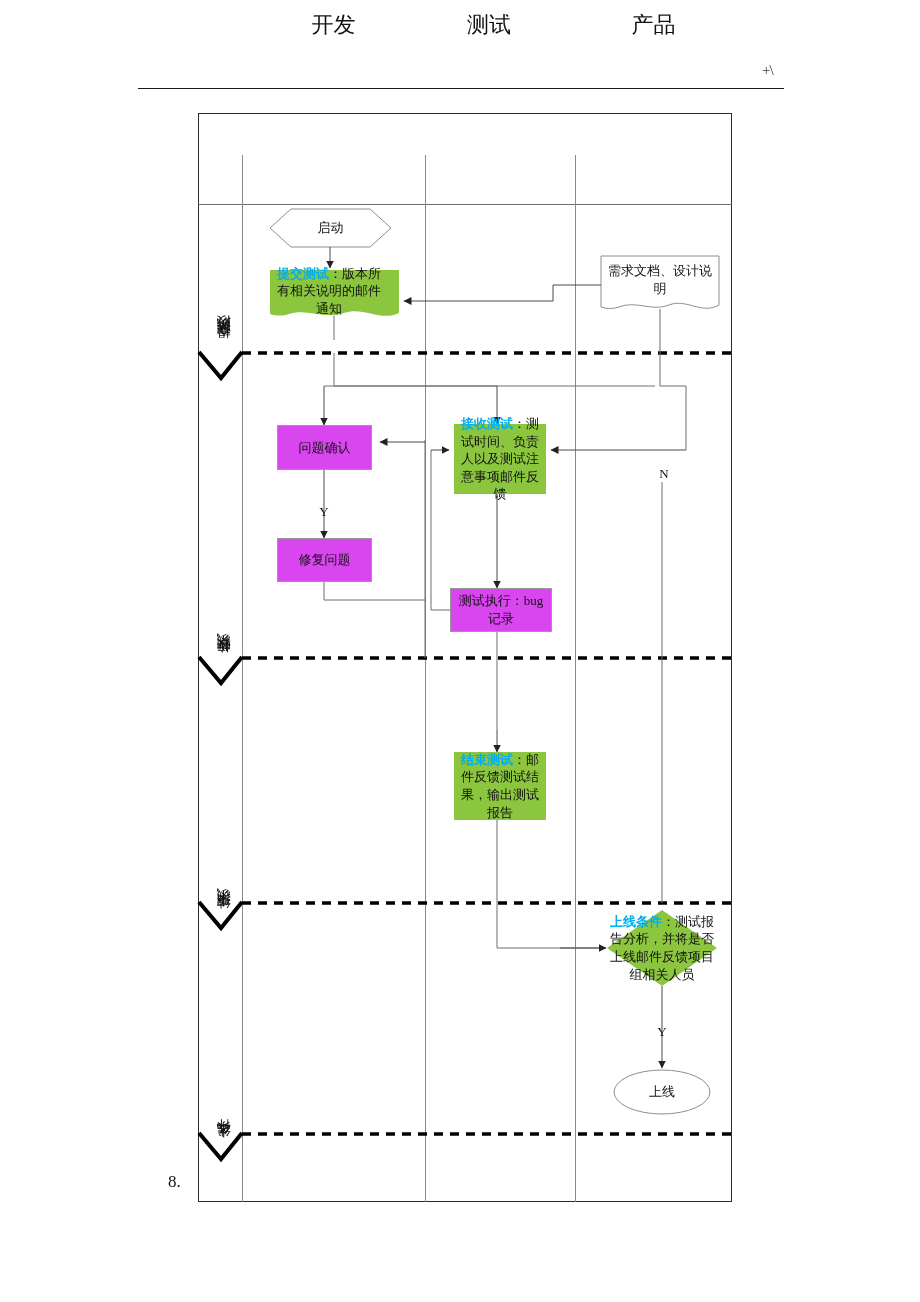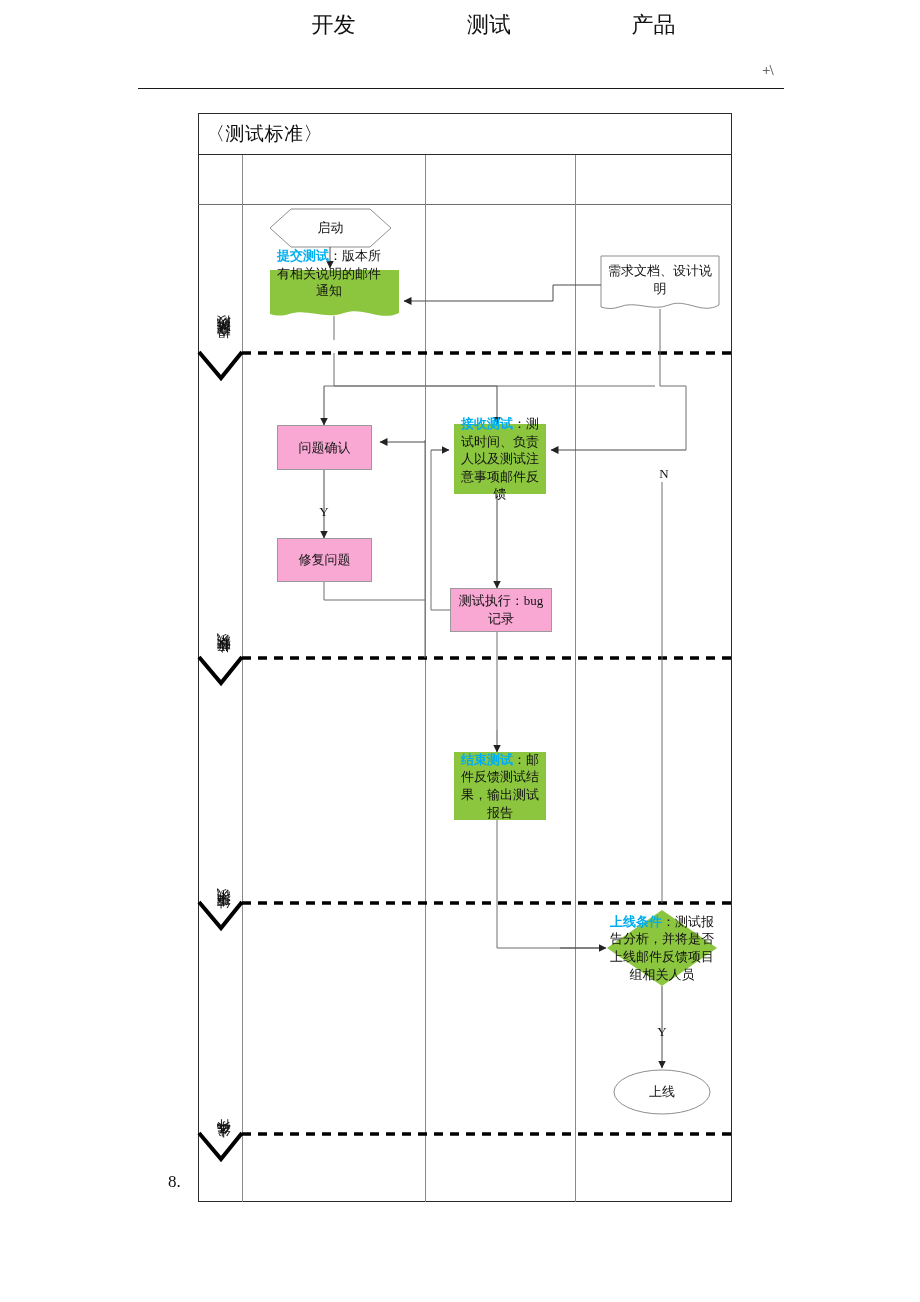--- a/index.html
+++ b/index.html
@@ -38,43 +38,40 @@
   
 
   
   .phase-label{position:absolute;writing-mode:vertical-rl;text-orientation:upright;
                transform:rotate(180deg);font-size:14px;letter-spacing:2px;color:#111;
                white-space:nowrap;}
 
   
   .node{position:absolute;box-sizing:border-box;display:flex;align-items:center;justify-content:center;
         text-align:center;font-size:13px;line-height:1.35;color:#111;}
-  .rect{border:1px solid #9a9a9a;background:#f9a8d4;}
+  .rect{border:1px solid #9a9a9a;background:#d946ef;}
   .greenflat{background:#8CC63F;border:none;}
   .kw{color:#00AEEF;font-weight:bold;}
 
   svg.ov{position:absolute;left:0;top:0;width:920px;height:1302px;overflow:visible;pointer-events:none;}
   .ln{stroke:#6f6f6f;stroke-width:1;fill:none;}
   .lnk{stroke:#4a4a4a;stroke-width:1;fill:none;}
   .lbl{font-family:"Liberation Serif",serif;font-size:13px;fill:#111;}
 </style>
 </head>
 <body>
 
 <div class="page">
 
   <div id="top-rule"></div>
   <div id="top-mark">+\</div>
   <div id="list-number">8.</div>
 
   <div id="frame"></div>
 
-  <div id="title-cell">
-    <span id="title-text">〈测试标准〉</span>
-  </div>
 
   <div id="head-row"></div>
   <div class="head-cell" style="left:242px;width:183px;">开发</div>
   <div class="head-cell" style="left:414px;width:150px;">测试</div>
   <div class="head-cell" style="left:575px;width:157px;">产品</div>
 
   <div class="vrule" style="left:242px;top:155px;height:1047px;"></div>
   <div class="vrule" style="left:425px;top:155px;height:1047px;"></div>
   <div class="vrule" style="left:575px;top:155px;height:1047px;"></div>
 
@@ -165,21 +162,21 @@
     <path class="lnk" d="M662,986 L662,1068" marker-end="url(#ah)"></path>
     <text class="lbl" x="662" y="1036" text-anchor="middle" font-size="15">Y</text>
 
     <ellipse cx="662" cy="1092" rx="48" ry="22" fill="#fff" stroke="#8e8e8e" stroke-width="1"></ellipse>
   </svg>
 
   <div class="node" style="left:270px;top:209px;width:121px;height:38px;">
     <span>启动</span>
   </div>
 
-  <div class="node" style="left:270px;top:270px;width:118px;height:42px;padding:12px 6px;align-items:flex-end;">
+  <div class="node" style="left:270px;top:270px;width:118px;height:42px;padding:12px 6px;">
     <div>
       <span class="kw">提交测试</span><span>：</span><span>版本所有相关说明的邮件通知</span>
     </div>
   </div>
 
   <div class="node" style="left:601px;top:256px;width:118px;height:48px;padding:0 5px;">
     <span>需求文档、设计说明</span>
   </div>
 
   <div class="node rect" style="left:277px;top:425px;width:95px;height:45px;">

